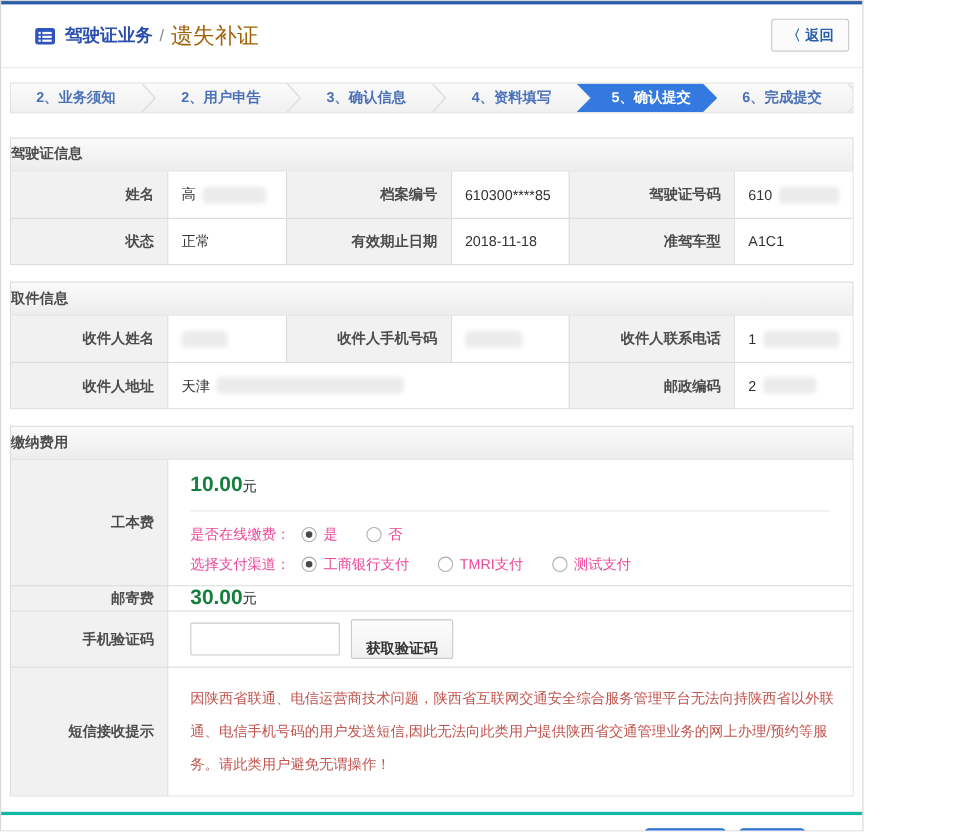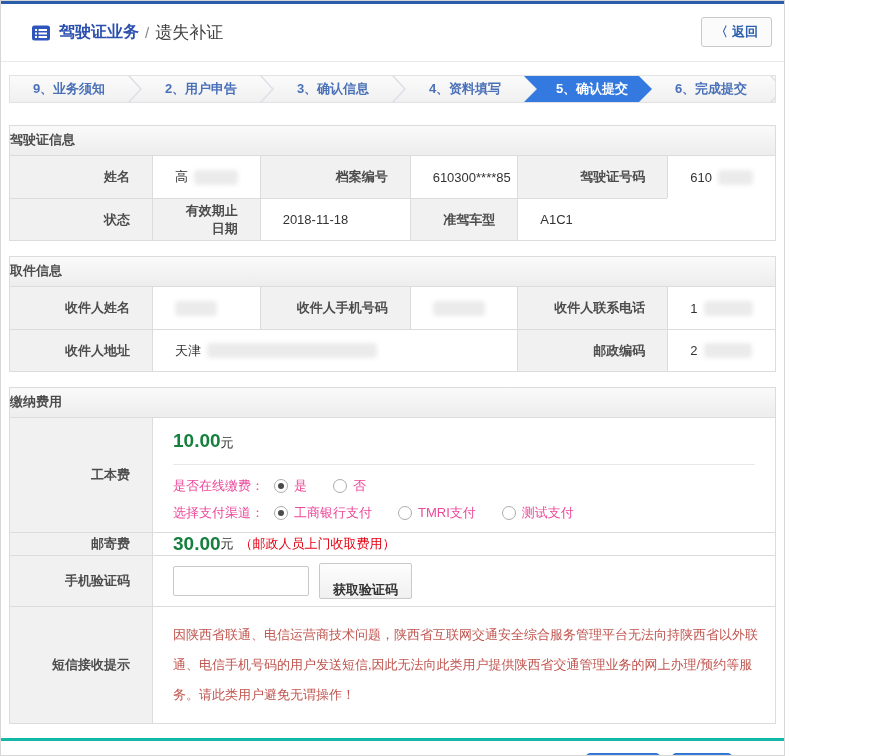--- a/index.html
+++ b/index.html
@@ -6,39 +6,39 @@
   html,body { background:#ffffff; }
   body { font-family:"Liberation Sans","DejaVu Sans",sans-serif; font-size:13px; color:#333; }
   .page { position:relative; width:785px; height:756px; border:1px solid #d6d6d6; background:#fff; overflow:hidden; }
   .topbar { height:3px; background:#2b5ca9; }
 
   
   .header { position:relative; height:58px; border-bottom:1px solid #e9e9e9; display:flex; align-items:center; padding:0 12px 0 30px; }
   .hd-icon { width:20px; height:20px; margin-right:8px; flex:0 0 auto; }
   .hd-title { font-size:16px; font-weight:bold; color:#2b4fae; }
   .hd-sep { color:#888; margin:0 6px; font-size:15px; }
-  .hd-sub { font-size:17px; color:#404040; }
+  .hd-sub { font-size:20px; color:#a16207; }
   .back-btn { position:absolute; right:12px; top:13px; height:30px; padding:0 13px; background:#fbfbfb; border:1px solid #c9c9c9; border-radius:3px; color:#2b5fb0; font-weight:bold; font-size:13px; display:flex; align-items:center; gap:4px; cursor:pointer; }
   .back-chev { font-weight:bold; }
 
   
   .steps { margin:13px 8px 0 8px; height:28px; display:flex; align-items:stretch; background:linear-gradient(#fbfbfb,#f0f0f0); border:1px solid #e2e2e2; overflow:hidden; }
   .step { flex:0 0 118px; display:flex; align-items:center; justify-content:center; color:#4a71b8; font-weight:bold; font-size:13px; white-space:nowrap; }
   .chev { flex:0 0 14px; background:#dde1e7; clip-path:polygon(0% 0%, 15% 0%, 100% 50%, 15% 100%, 0% 100%, 85% 50%); }
   .step.active { flex:0 0 128px; background:#3379df; color:#fff; clip-path:polygon(0 0, calc(100% - 13px) 0, 100% 50%, calc(100% - 13px) 100%, 0 100%, 13px 50%); margin-left:-14px; padding-left:8px; }
   .steps .filler { flex:1 1 auto; }
 
   
   .section { margin:0 8px; }
   .sec-gap1 { margin-top:22px; }
   .sec-gap { margin-top:15px; }
   .sec-head { height:30px; line-height:28px; background:linear-gradient(#fafafa,#ededed); border:1px solid #dcdcdc; border-bottom:none; font-weight:bold; color:#4c4c4c; }
   .grid6 { display:grid; grid-template-columns:142px 1fr 150px 1fr 150px 1fr; grid-auto-rows:42px; border:1px solid #dcdcdc; }
   .grid2 { display:grid; grid-template-columns:142px 1fr; border:1px solid #dcdcdc; }
-  .cell { display:flex; align-items:center; border-top:1px solid #dcdcdc; padding:0 22px; background:#fff; overflow:hidden; }
+  .cell { display:flex; align-items:center; border-top:1px solid #dcdcdc; padding:0 12px; background:#fff; overflow:hidden; }
   .grid6 .cell:nth-child(-n+6), .grid2 .cell:nth-child(-n+2) { border-top:none; }
   .lbl { justify-content:flex-end; background:#f1f1f1; color:#4c4c4c; font-weight:bold; text-align:right; border-left:1px solid #dcdcdc; }
   .grid6 .lbl:first-child, .grid2 .lbl:first-child, .lbl.first { border-left:none; }
   .val { border-left:1px solid #dcdcdc; color:#333; }
   .span3 { grid-column:2 / 5; }
   .smudge { display:inline-block; height:15px; width:60px; background:#ebebeb; border-radius:4px; filter:blur(2px); margin-left:6px; vertical-align:middle; }
 
   
   .fee-cell { display:block; padding:12px 20px 10px 20px; }
   .amount { color:#15803d; font-size:19px; font-weight:bold; }
@@ -78,21 +78,21 @@
     <span class="hd-title">驾驶证业务</span>
     <span class="hd-sep">/</span>
     <span class="hd-sub">遗失补证</span>
     <button class="back-btn">
       <span class="back-chev">〈</span>
       <span>返回</span>
     </button>
   </div>
 
   <div class="steps">
-    <div class="step">9、业务须知</div>
+    <div class="step">2、业务须知</div>
     <div class="chev"></div>
     <div class="step">2、用户申告</div>
     <div class="chev"></div>
     <div class="step">3、确认信息</div>
     <div class="chev"></div>
     <div class="step">4、资料填写</div>
     <div class="chev"></div>
     <div class="step active">5、确认提交</div>
     <div class="step">6、完成提交</div>
     <div class="chev"></div>
@@ -111,20 +111,23 @@
       <div class="cell val">
           <span>610300****85</span>
         </div>
       <div class="cell lbl">驾驶证号码</div>
       <div class="cell val">
           <span>610</span>
           <span class="smudge" style="width:92px"></span>
         </div>
 
       <div class="cell lbl first">状态</div>
+      <div class="cell val">
+          <span>正常</span>
+        </div>
       <div class="cell lbl">有效期止日期</div>
       <div class="cell val">
           <span>2018-11-18</span>
         </div>
       <div class="cell lbl">准驾车型</div>
       <div class="cell val">
           <span>A1C1</span>
         </div>
     </div>
   </div>
@@ -196,21 +199,20 @@
               <span class="rdot"></span>
               <span>测试支付</span>
             </span>
         </div>
       </div>
 
       <div class="cell lbl first">邮寄费</div>
       <div class="cell val" style="padding-left:20px">
         <span class="amount">30.00</span>
           <span class="unit">元</span>
-        <span class="fee-note">（邮政人员上门收取费用）</span>
       </div>
 
       <div class="cell lbl first">手机验证码</div>
       <div class="cell val code-row">
         <input class="code-input" type="text" value="" style="">
         <button class="code-btn">获取验证码</button>
       </div>
 
       <div class="cell lbl first">短信接收提示</div>
       <div class="cell val tip-cell">因陕西省联通、电信运营商技术问题，陕西省互联网交通安全综合服务管理平台无法向持陕西省以外联通、电信手机号码的用户发送短信,因此无法向此类用户提供陕西省交通管理业务的网上办理/预约等服务。请此类用户避免无谓操作！</div>

